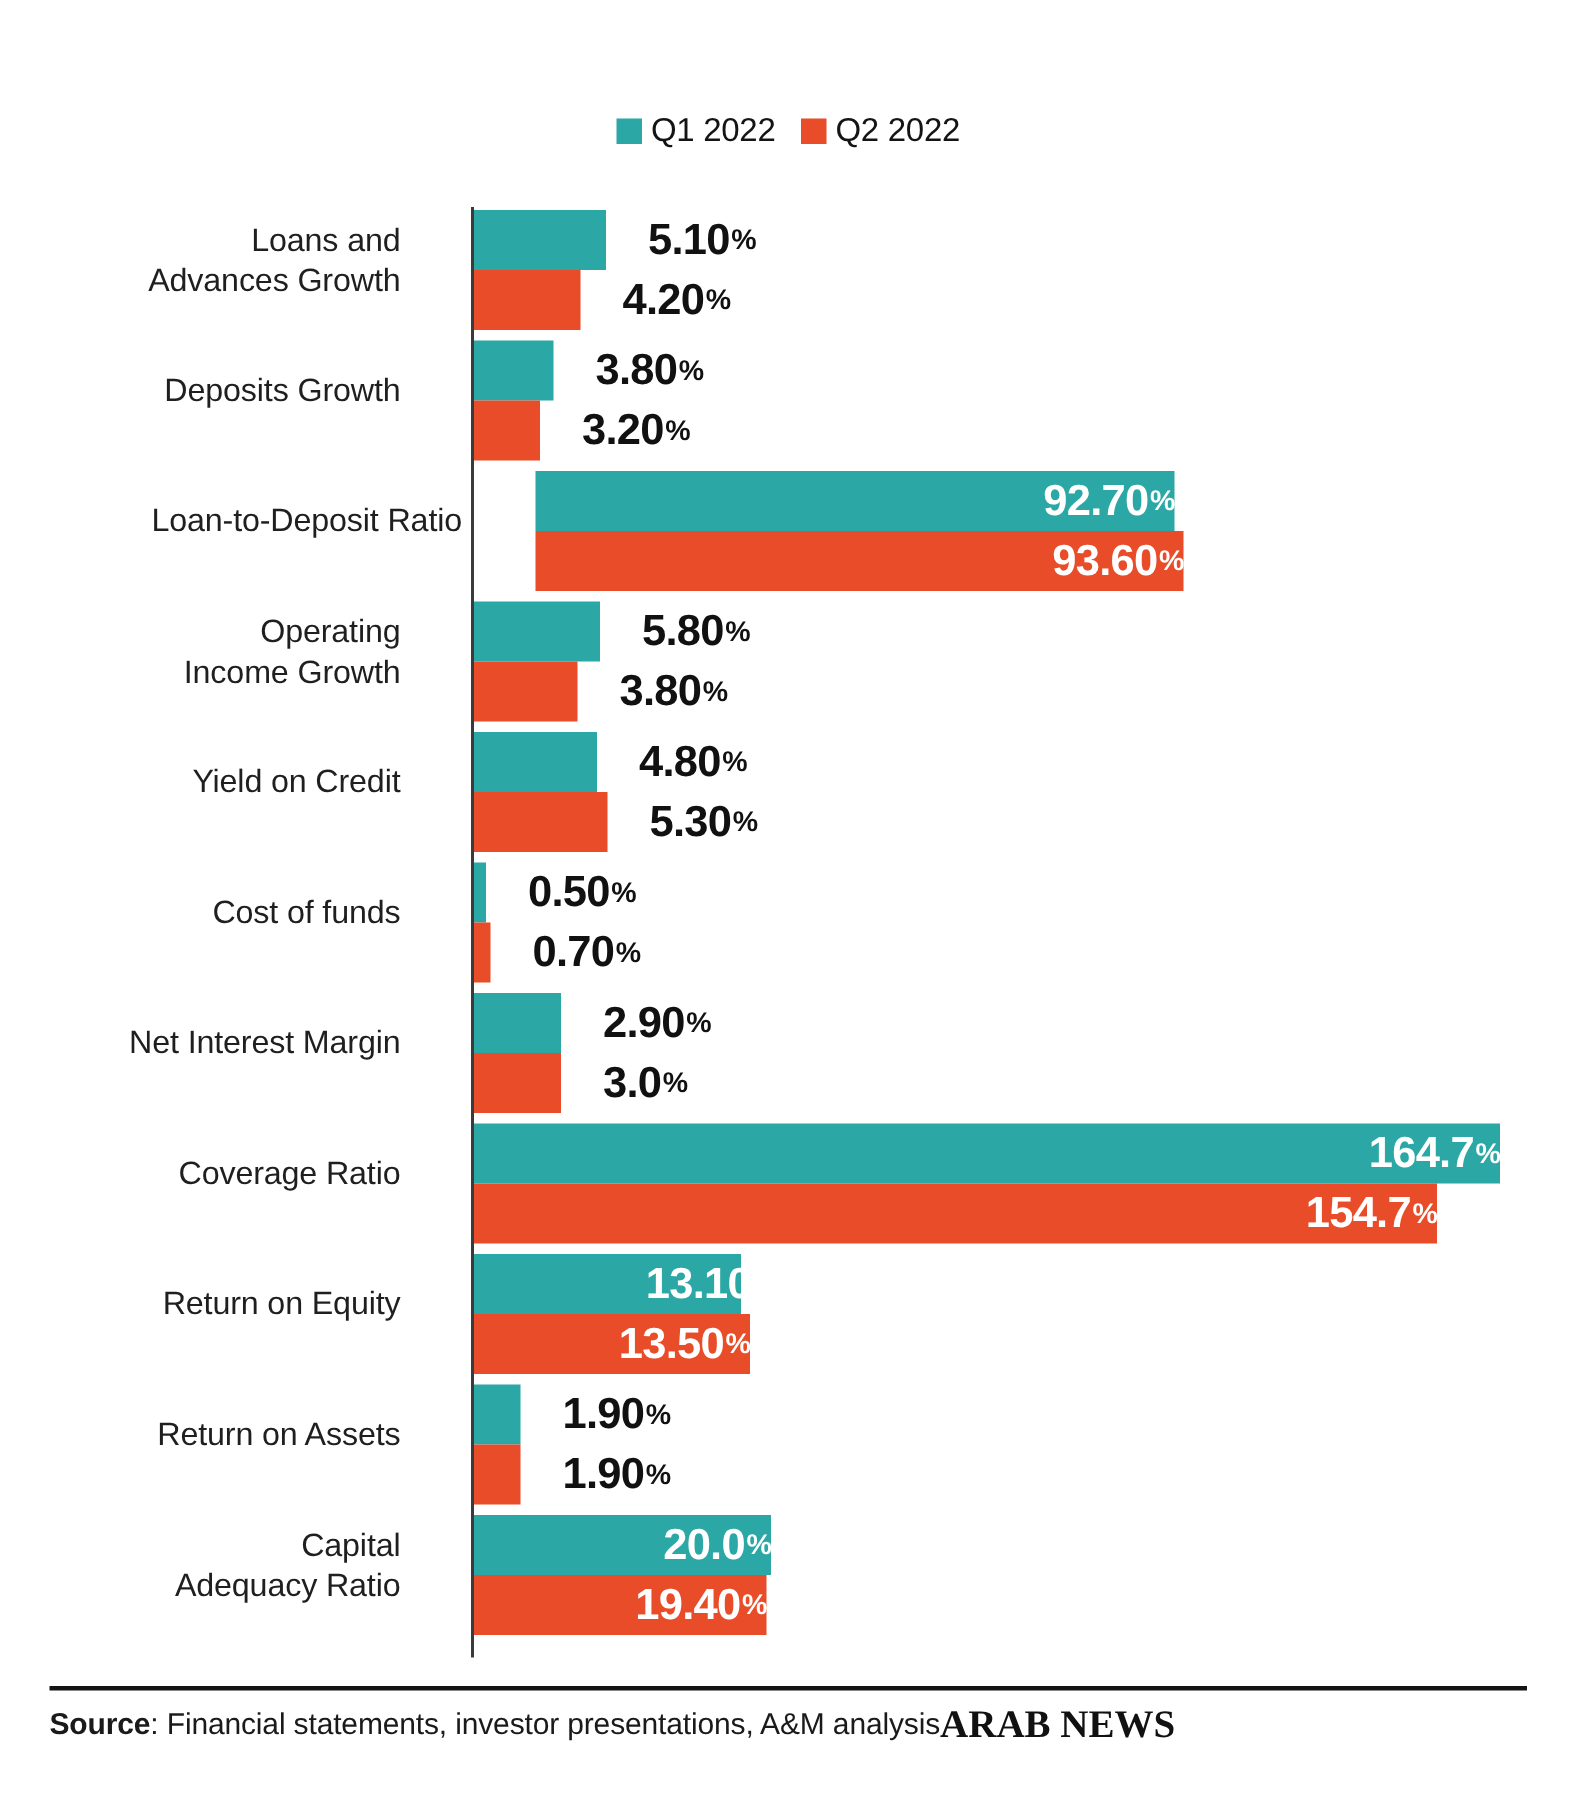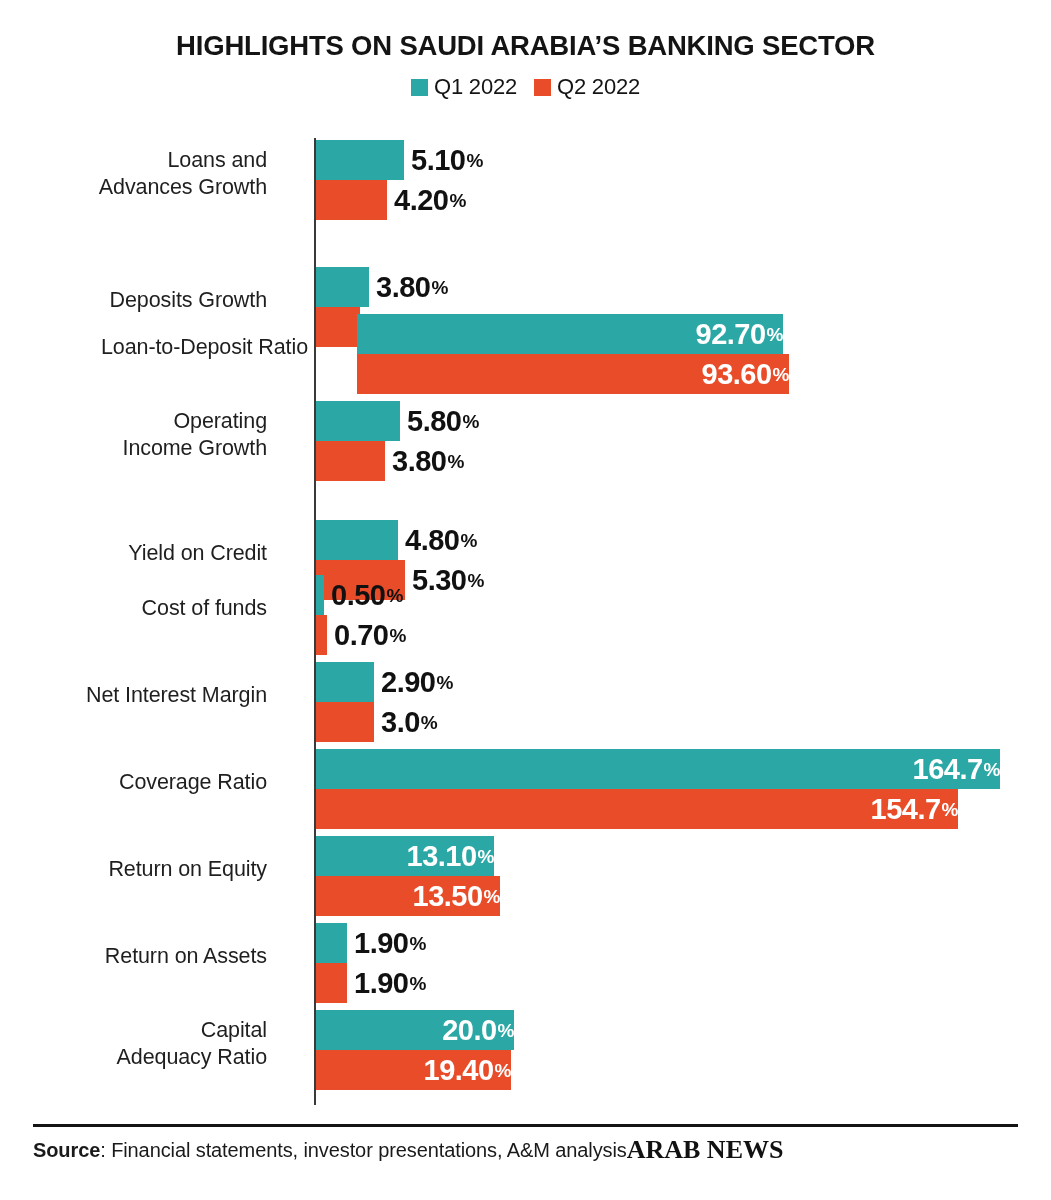--- a/index.html
+++ b/index.html
@@ -119,21 +119,21 @@
     line-height: 1;
   }
   .value .pct {
     font-size: 19px;
     line-height: 1;
     margin-left: 1px;
   }
   
   .value.outside {
     color: #111111;
-    padding-left: 7px;
+    padding-left: 28px;
   }
   
   .value.inside {
     color: #ffffff;
     justify-content: flex-end;
     padding-right: 11px;
   }
 
   
   .footer-rule {
@@ -166,21 +166,20 @@
     font-weight: bold;
     letter-spacing: 0px;
     color: #111111;
   }
 </style>
 </head>
 <body>
 
 <div id="page">
 
-  <div class="chart-title">HIGHLIGHTS ON SAUDI ARABIA’S BANKING SECTOR</div>
 
   <div class="legend" id="legend">
       <div class="legend-item">
         <span class="legend-swatch" style="background: rgb(43, 168, 165);"></span>
         <span class="legend-label">Q1 2022</span>
       </div>
       <div class="legend-item">
         <span class="legend-swatch" style="background: rgb(232, 76, 40);"></span>
         <span class="legend-label">Q2 2022</span>
       </div>
@@ -198,21 +197,21 @@
           </div>
         </div>
         <div class="bar-row" style="top: 40px; width: 700px;">
           <div class="bar q2" style="width: 71px;"></div>
           <div class="value outside" style="left: 71px;">
             <span class="num">4.20</span>
             <span class="pct">%</span>
           </div>
         </div>
       </div>
-      <div class="group" style="top: 94px; height: 80px; margin-top: 40px;">
+      <div class="group" style="top: 94px; height: 80px;">
         <div class="group-label" style="top: 20px;">Deposits Growth</div>
         <div class="bar-row" style="top: 0px; width: 700px;">
           <div class="bar q1" style="width: 53px;"></div>
           <div class="value outside" style="left: 53px;">
             <span class="num">3.80</span>
             <span class="pct">%</span>
           </div>
         </div>
         <div class="bar-row" style="top: 40px; width: 700px;">
           <div class="bar q2" style="width: 44px;"></div>
@@ -249,21 +248,21 @@
           </div>
         </div>
         <div class="bar-row" style="top: 40px; width: 700px;">
           <div class="bar q2" style="width: 69px;"></div>
           <div class="value outside" style="left: 69px;">
             <span class="num">3.80</span>
             <span class="pct">%</span>
           </div>
         </div>
       </div>
-      <div class="group" style="top: 355px; height: 80px; margin-top: 32px;">
+      <div class="group" style="top: 355px; height: 80px;">
         <div class="group-label" style="top: 20px;">Yield on Credit</div>
         <div class="bar-row" style="top: 0px; width: 700px;">
           <div class="bar q1" style="width: 82px;"></div>
           <div class="value outside" style="left: 82px;">
             <span class="num">4.80</span>
             <span class="pct">%</span>
           </div>
         </div>
         <div class="bar-row" style="top: 40px; width: 700px;">
           <div class="bar q2" style="width: 89px;"></div>
@@ -321,21 +320,21 @@
           <div class="value inside" style="left: 0px; width: 642px;">
             <span class="num">154.7</span>
             <span class="pct">%</span>
           </div>
         </div>
       </div>
       <div class="group" style="top: 703px; height: 80px;">
         <div class="group-label" style="top: 20px;">Return on Equity</div>
         <div class="bar-row" style="top: 0px; width: 700px;">
           <div class="bar q1" style="width: 178px;"></div>
-          <div class="value inside" style="left: 0px; width: 178px;">
+          <div class="value inside" style="left: 0px; width: 178px; padding-left: 24px;">
             <span class="num">13.10</span>
             <span class="pct">%</span>
           </div>
         </div>
         <div class="bar-row" style="top: 40px; width: 700px;">
           <div class="bar q2" style="width: 184px;"></div>
           <div class="value inside" style="left: 0px; width: 184px;">
             <span class="num">13.50</span>
             <span class="pct">%</span>
           </div>

